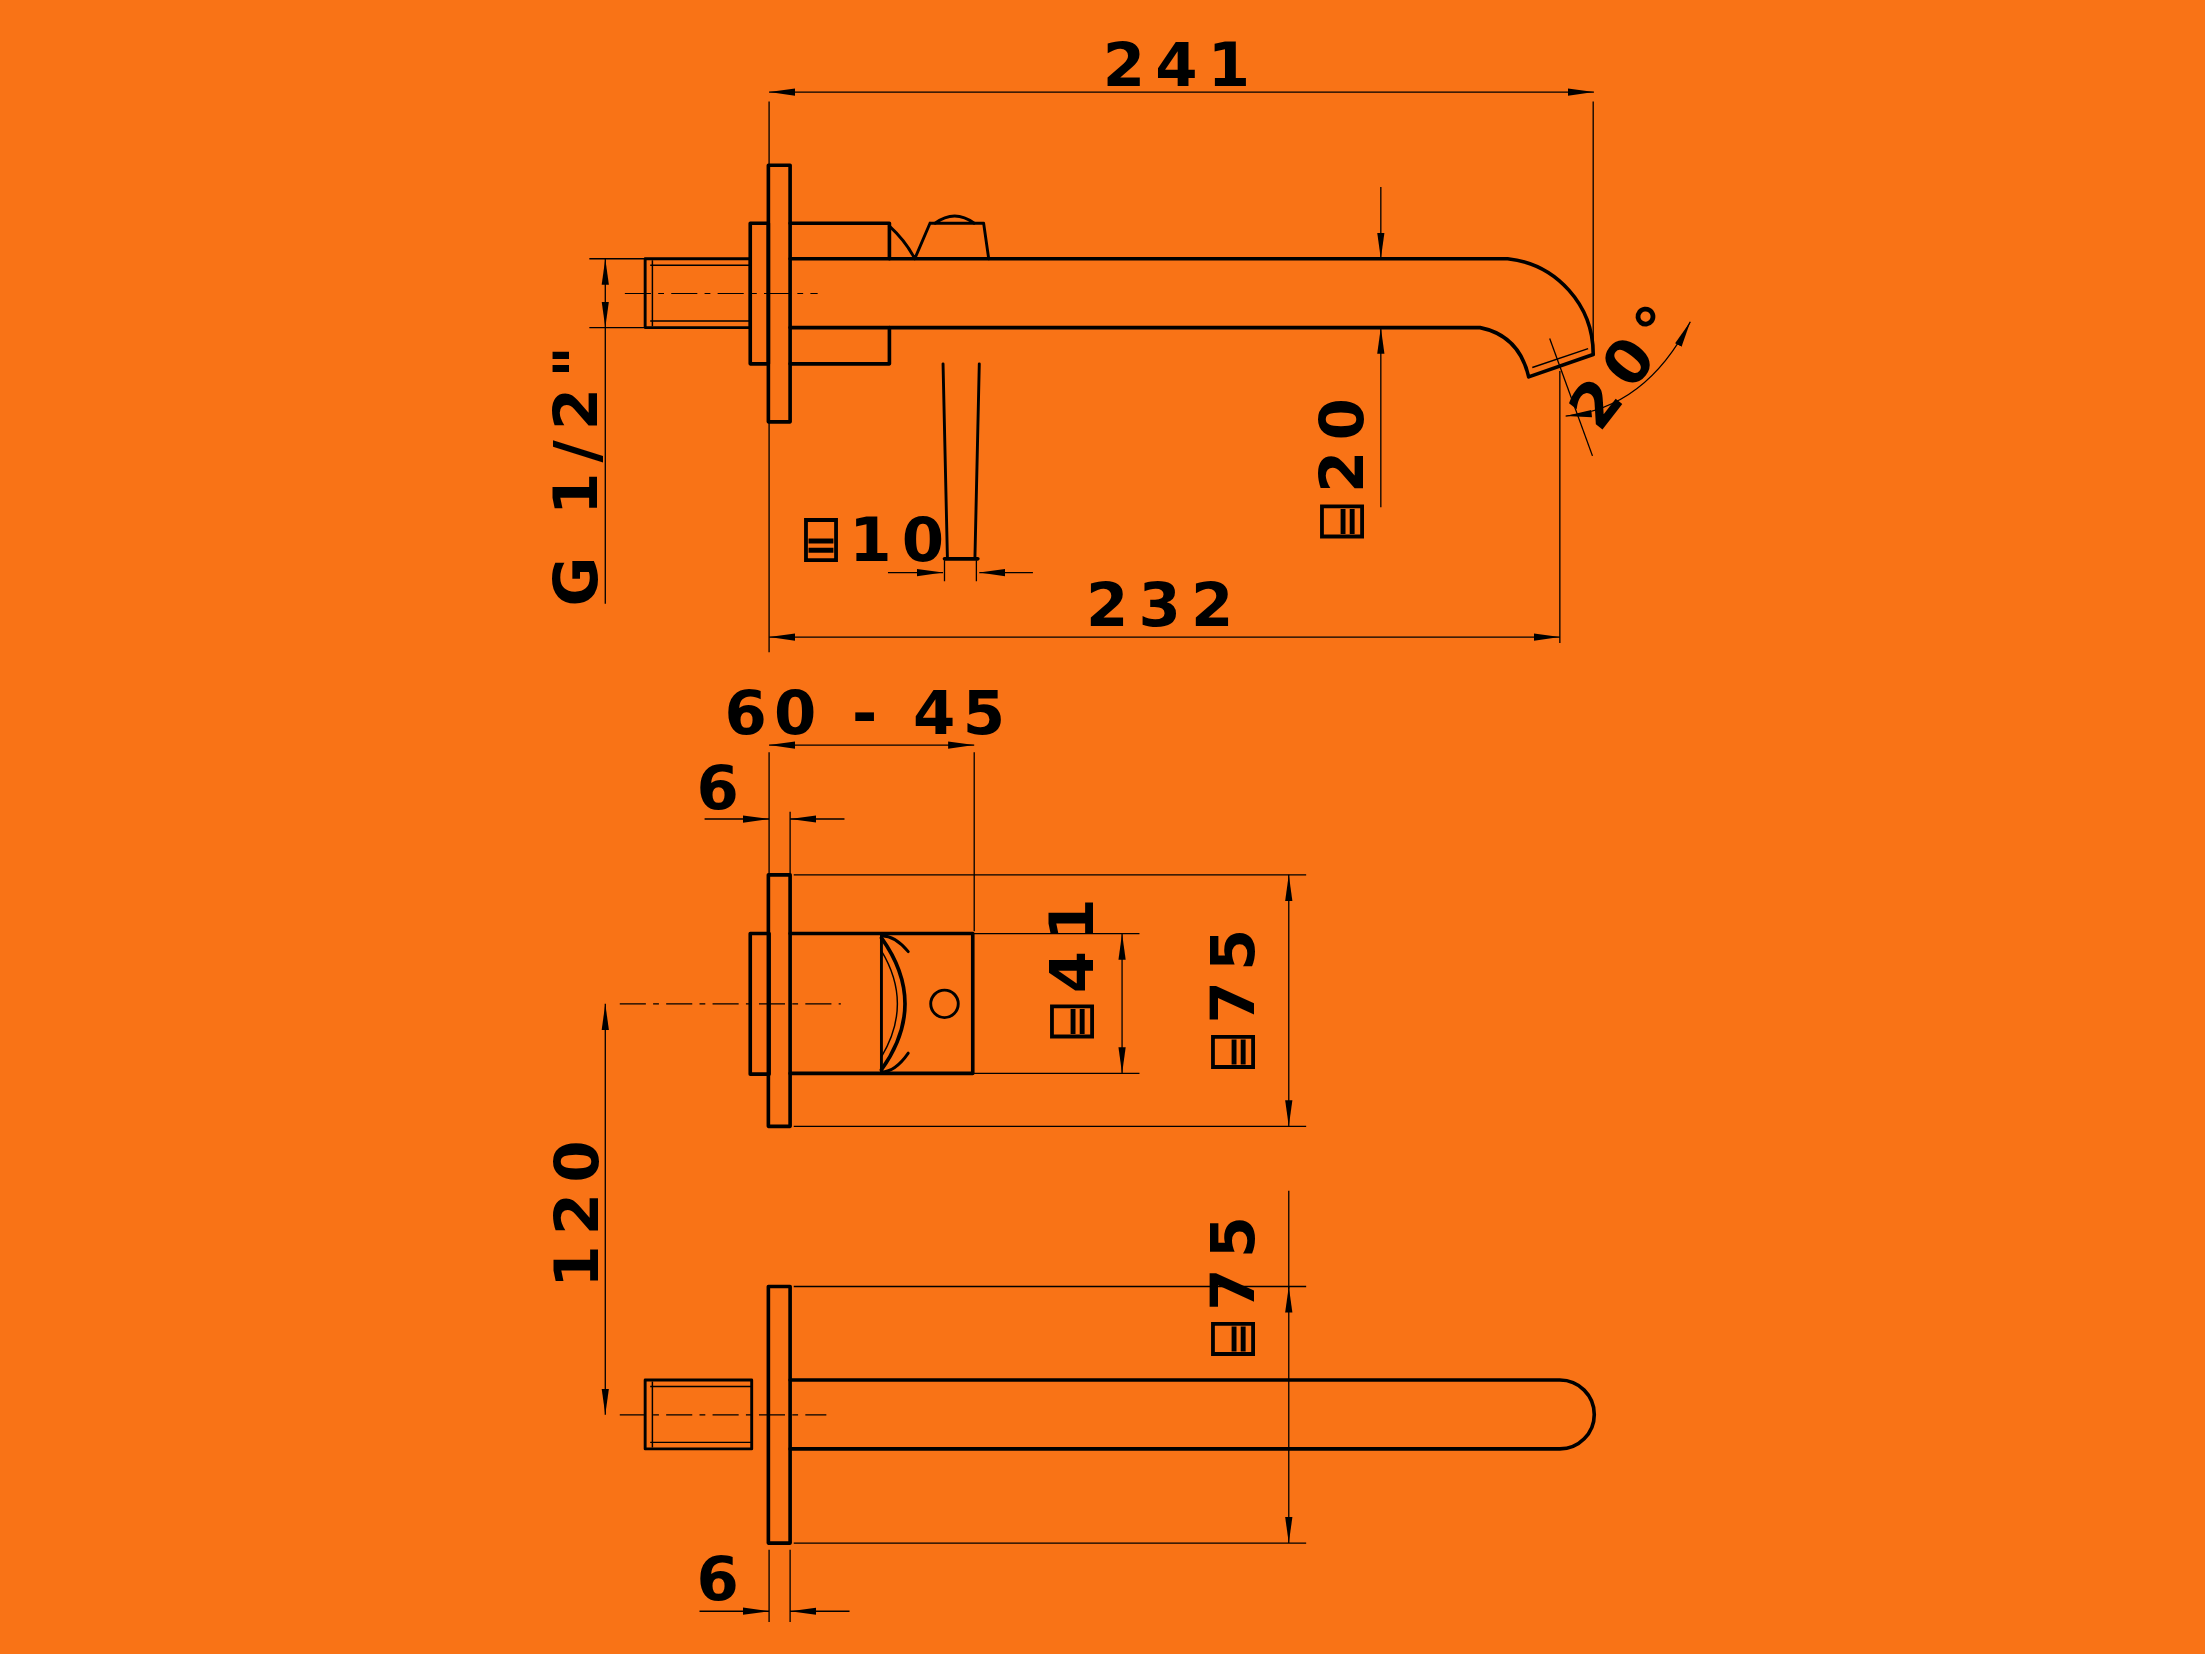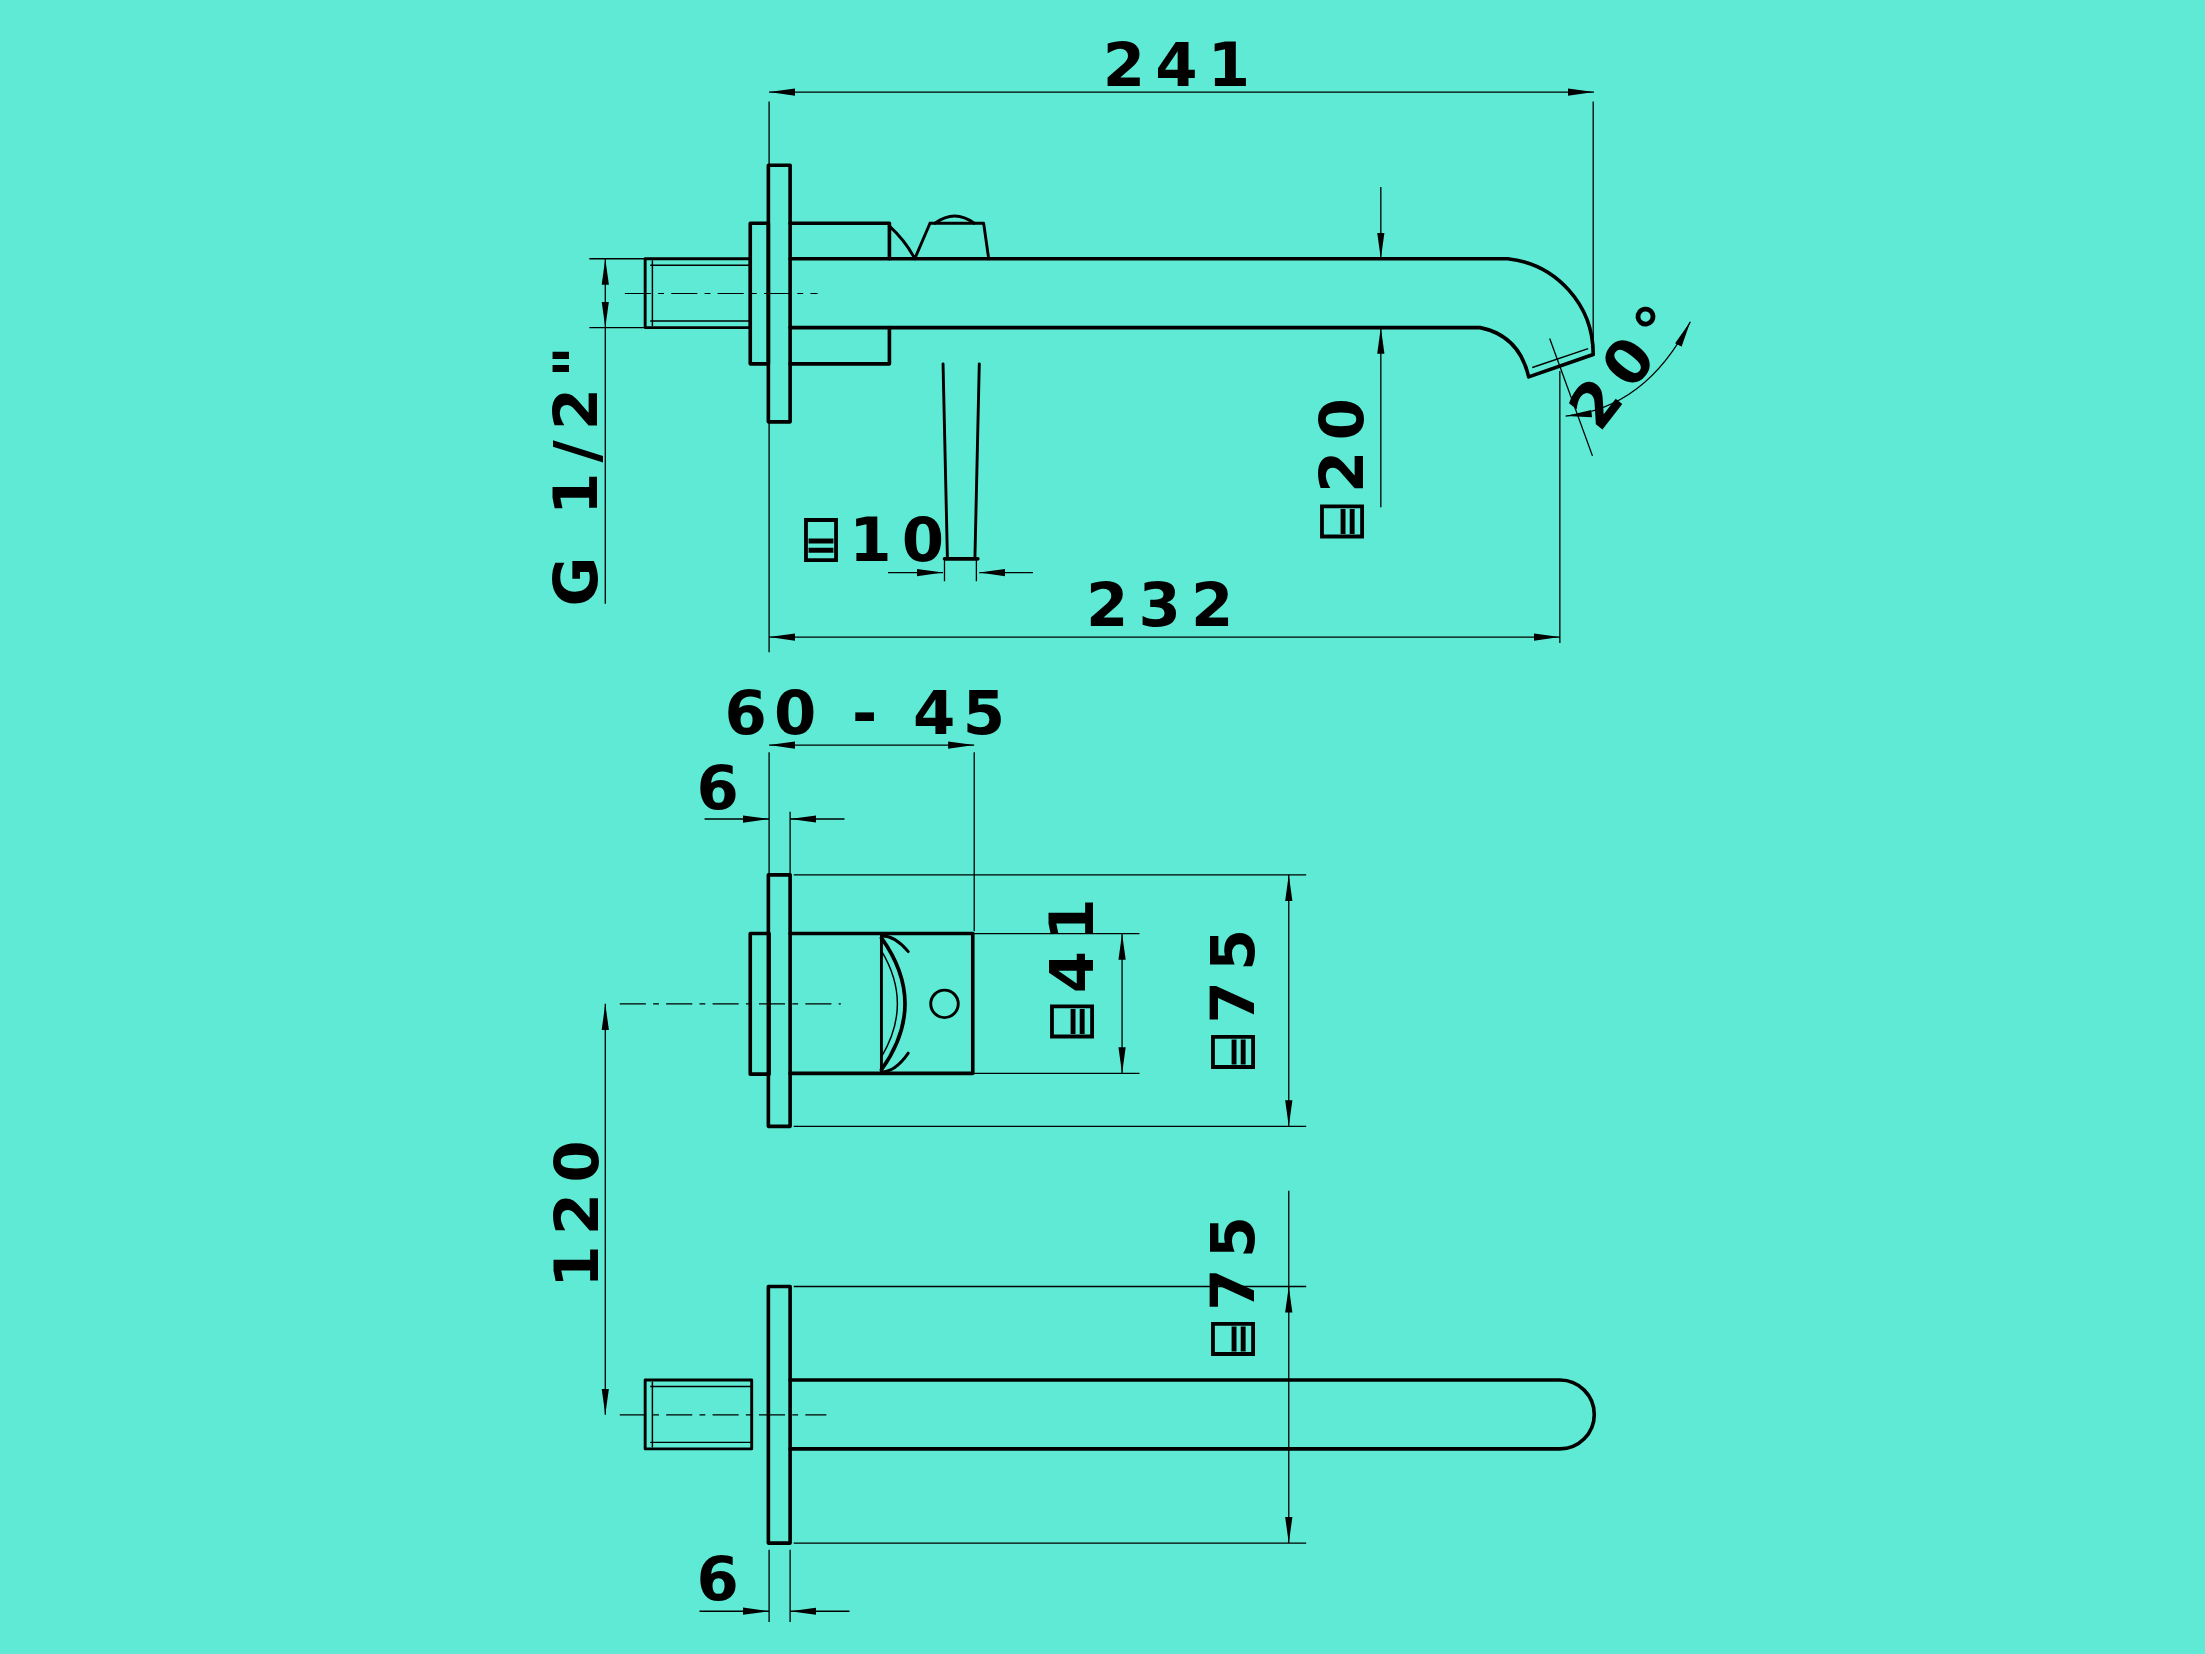--- a/index.html
+++ b/index.html
@@ -1,16 +1,16 @@
 <!DOCTYPE html>
 <html style="font-size:11.6px"><head>
 <meta charset="utf-8">
 <style>
   html,body{margin:0;padding:0;background:#ffffff;}
-  .sheet{width:2205px;height:1654px;background:#5eead4;position:relative;overflow:hidden;}
+  .sheet{width:2205px;height:1654px;background:#f97316;position:relative;overflow:hidden;}
   svg{display:block;}
   .thick{stroke:#000;stroke-width:5;fill:none;stroke-linecap:round;stroke-linejoin:round;}
   .med{stroke:#000;stroke-width:4;fill:none;stroke-linecap:round;stroke-linejoin:round;}
   .thin{stroke:#000;stroke-width:1.8;fill:none;}
   .hair{stroke:#000;stroke-width:2;fill:none;}
   .cl{stroke:#000;stroke-width:1.6;fill:none;stroke-dasharray:36 10 8 10;}
   .dimtxt{font-family:"DejaVu Sans", sans-serif;font-weight:bold;font-size:84px;letter-spacing:14px;fill:#000;}
   .dimtxt-sm{font-family:"DejaVu Sans", sans-serif;font-weight:bold;font-size:84px;letter-spacing:10px;fill:#000;}
 </style>
 </head>

